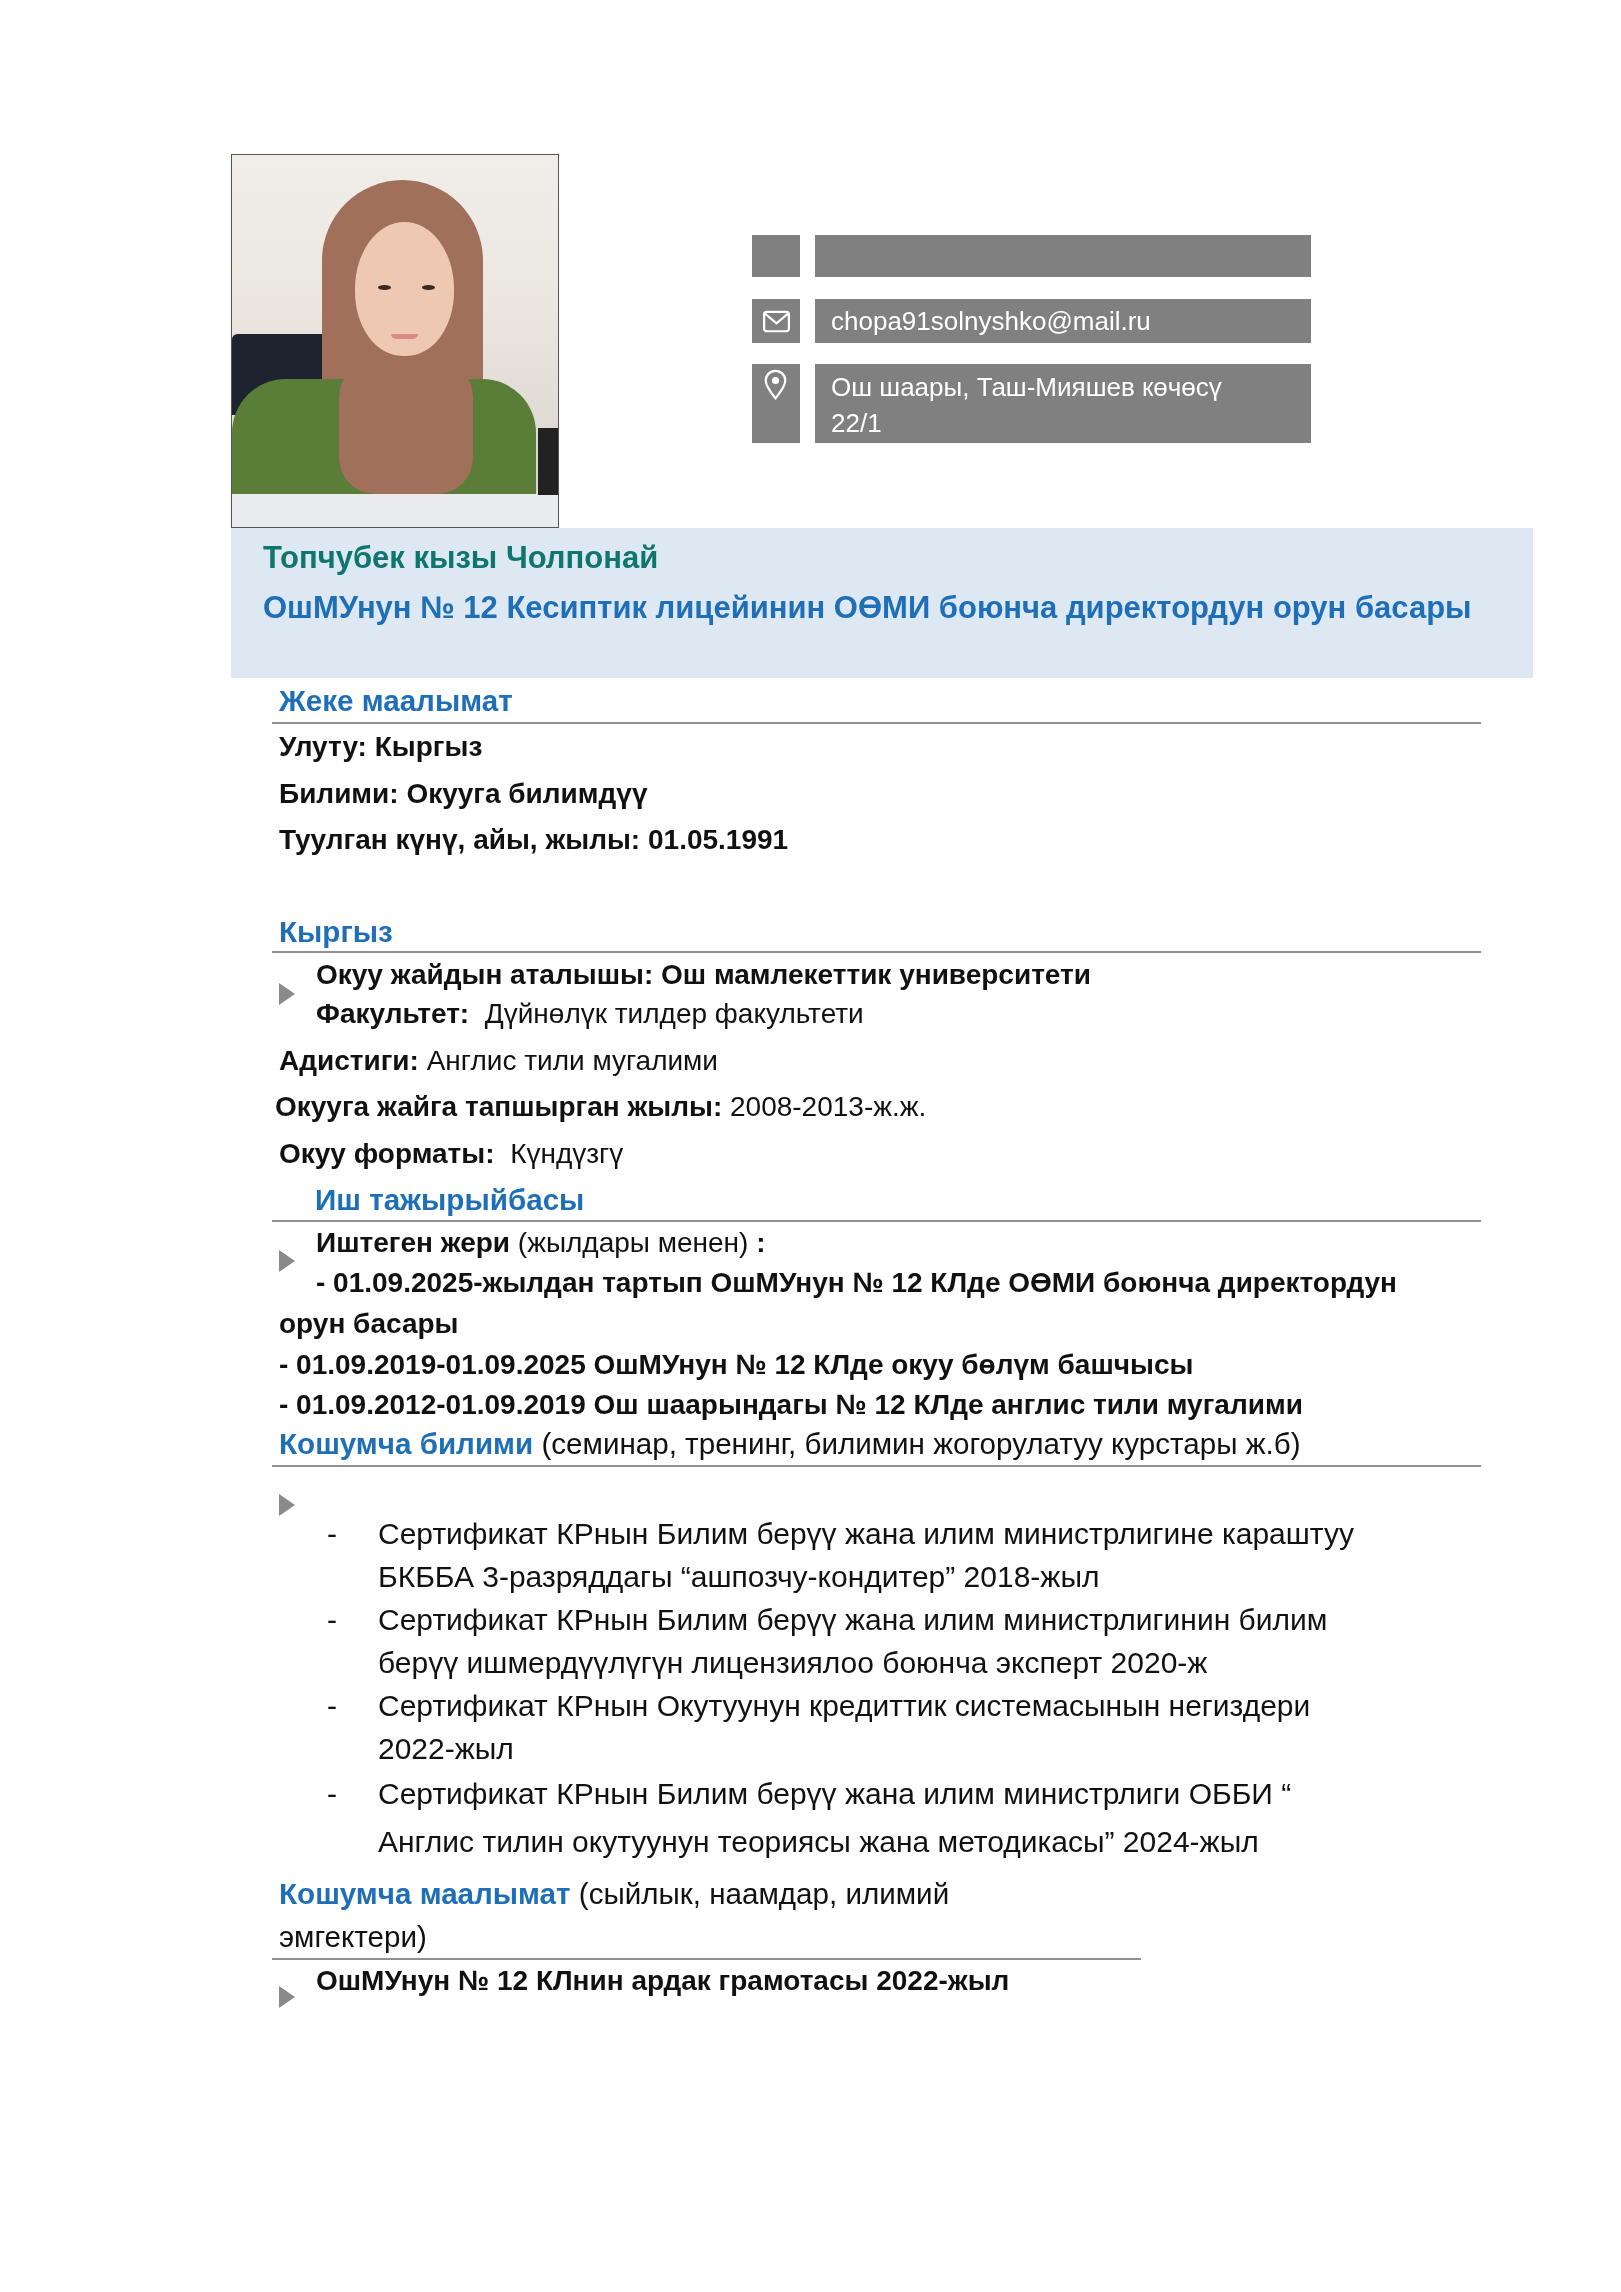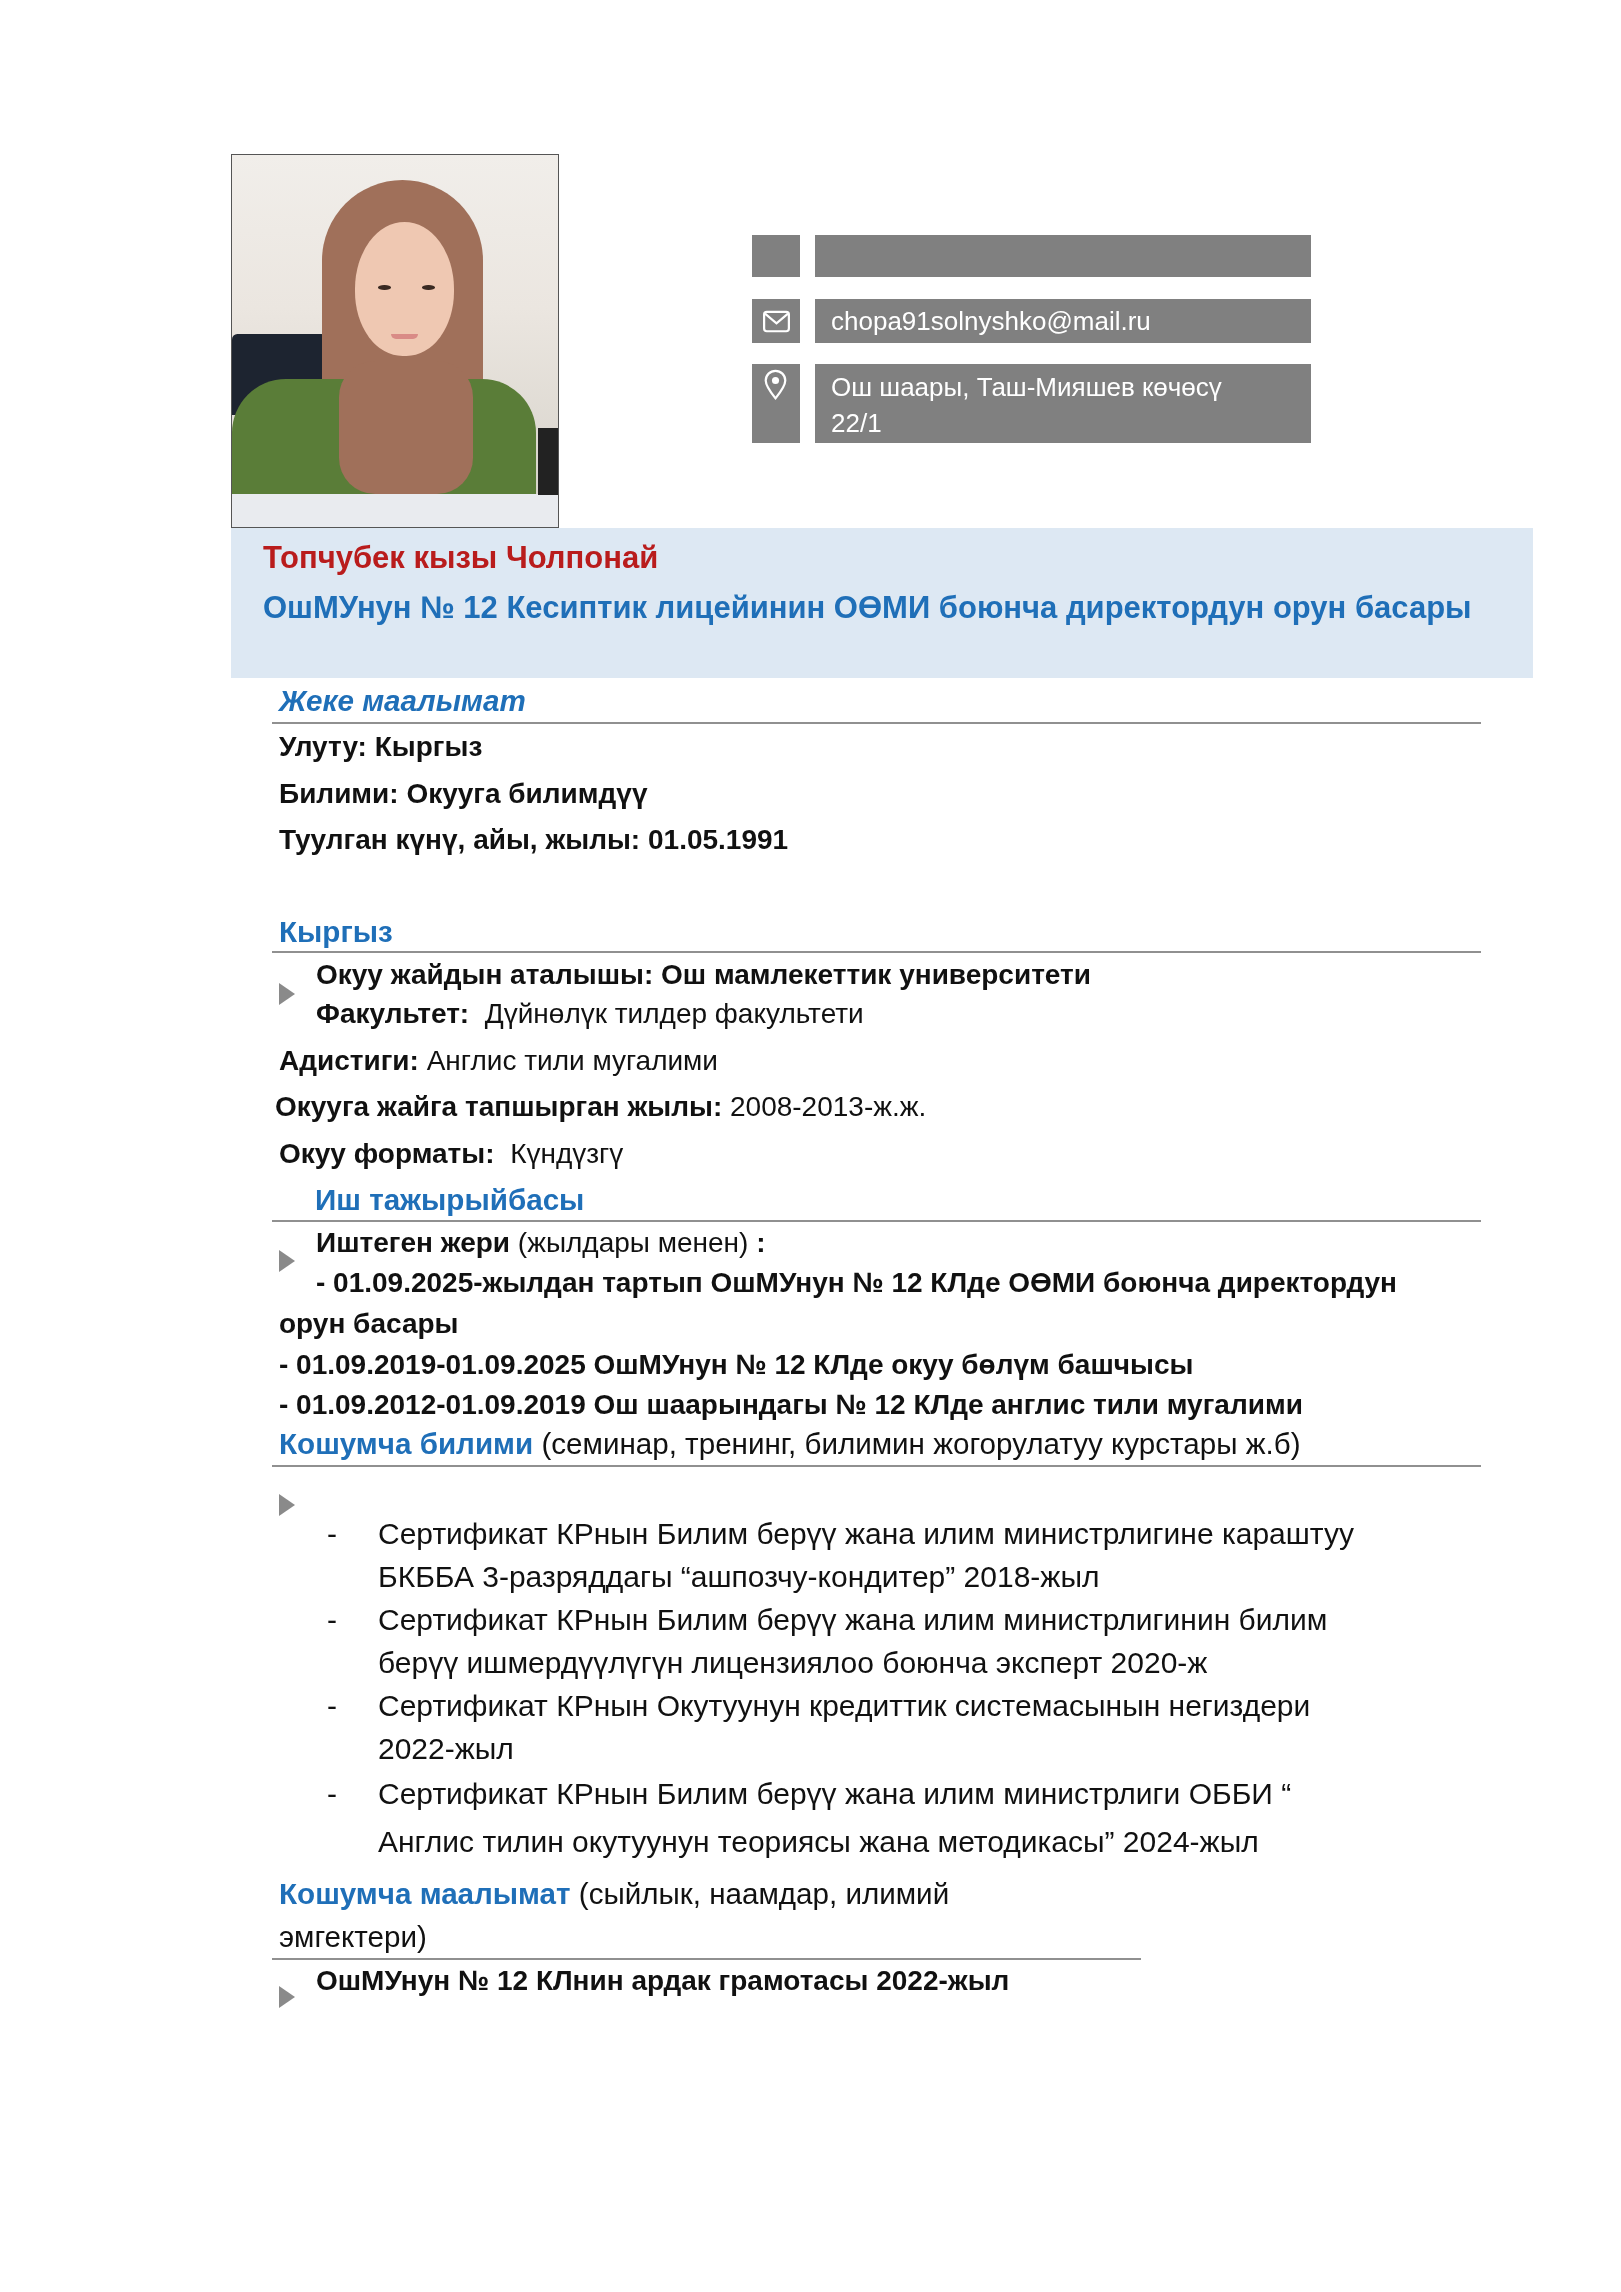--- a/index.html
+++ b/index.html
@@ -18,21 +18,21 @@
   .photo .device { position:absolute; right:0; top:273px; width:19.7px; height:67px; background:#222; }
 
   
   .ci { position:absolute; background:#808080; }
   .ci-icon { left:752px; width:48px; }
   .ci-text { left:815px; width:496px; color:#fff; font-family:"Liberation Sans", sans-serif; font-size:26px; line-height:36px; box-sizing:border-box; padding:5.4px 16px; }
   .ci-icon svg { position:absolute; left:9.9px; }
 
   
   .band { position:absolute; left:231px; top:528px; width:1302px; height:150px; background:#dde8f3; }
-  .band .name { position:absolute; left:32px; top:7.2px; font-size:31px; font-weight:bold; color:#b91c1c; line-height:45px; font-family:"Liberation Sans", sans-serif; }
+  .band .name { position:absolute; left:32px; top:7.2px; font-size:31px; font-weight:bold; color:#0f766e; line-height:45px; font-family:"Liberation Sans", sans-serif; }
   .band .position { position:absolute; left:32px; top:56px; width:1254px; font-size:31px; font-weight:bold; color:#1f6fb8; line-height:47px; font-family:"Liberation Sans", sans-serif; }
 
   .section-title { position:absolute; left:279px; font-size:29.6px; font-weight:bold; color:#1f6fb8; line-height:39px; }
   .section-title .sub { font-weight:normal; color:#111; }
   .rule { position:absolute; left:272px; height:1.8px; background:#909090; }
 
   .line { position:absolute; font-size:28px; line-height:39px; color:#111; white-space:nowrap; }
   .b { font-weight:bold; }
 
   .arrow { position:absolute; left:279px; width:0; height:0; border-top:11.6px solid transparent; border-bottom:11.6px solid transparent; border-left:16px solid #8a8a8a; }
@@ -77,21 +77,21 @@
       <circle cx="15" cy="13" r="4" fill="#fff"></circle>
     </svg>
   </div>
   <div class="ci ci-text" style="top:364px;height:79px;width:496px;white-space:normal;padding-right:54px;">Ош шаары, Таш-Мияшев көчөсү 22/1</div>
 
   <div class="band">
     <div class="name">Топчубек кызы Чолпонай</div>
     <div class="position">ОшМУнун № 12 Кесиптик лицейинин ОӨМИ боюнча директордун орун басары</div>
   </div>
 
-  <div class="section-title" style="top:681px;font-style:italic;">Жеке маалымат</div>
+  <div class="section-title" style="top:681px;">Жеке маалымат</div>
   <div class="rule" style="top:722px;width:1209px;"></div>
 
   <div class="line b" style="left:279px;top:727px;">
     <span>Улуту:</span>
     <span>Кыргыз</span>
   </div>
   <div class="line b" style="left:279px;top:774px;">
     <span>Билими:</span>
     <span>Окууга билимдүү</span>
   </div>

